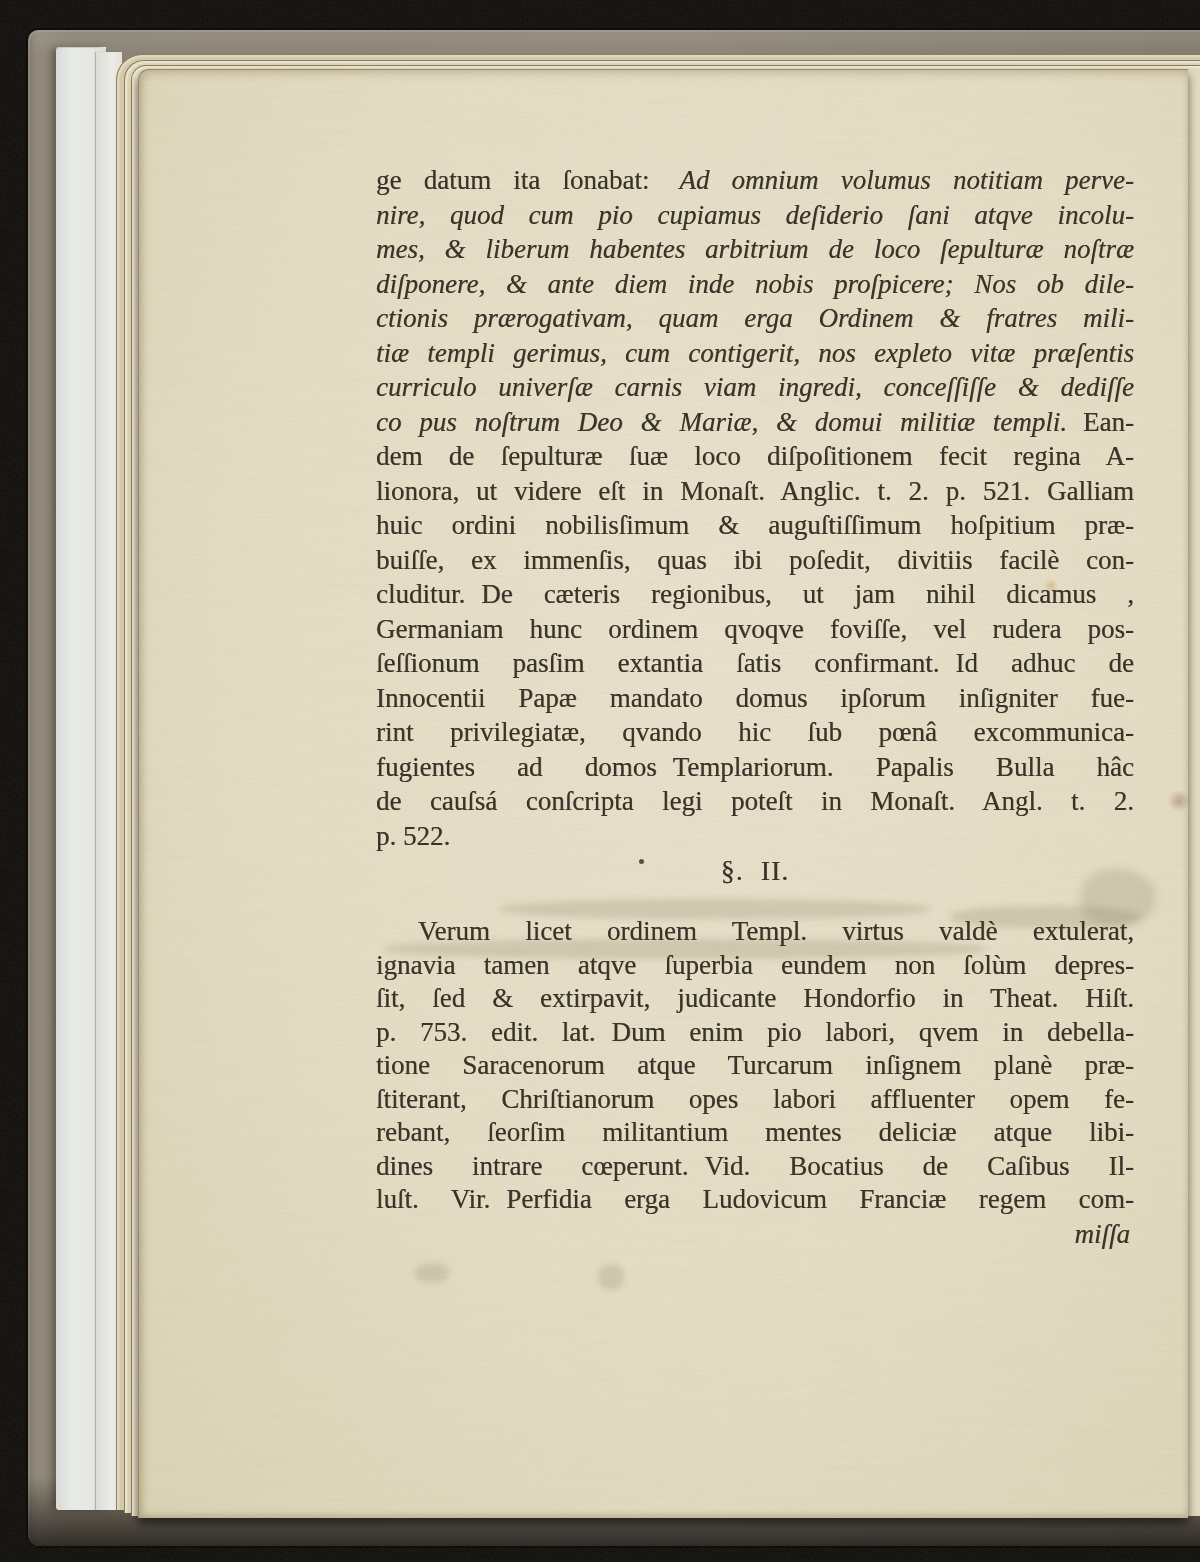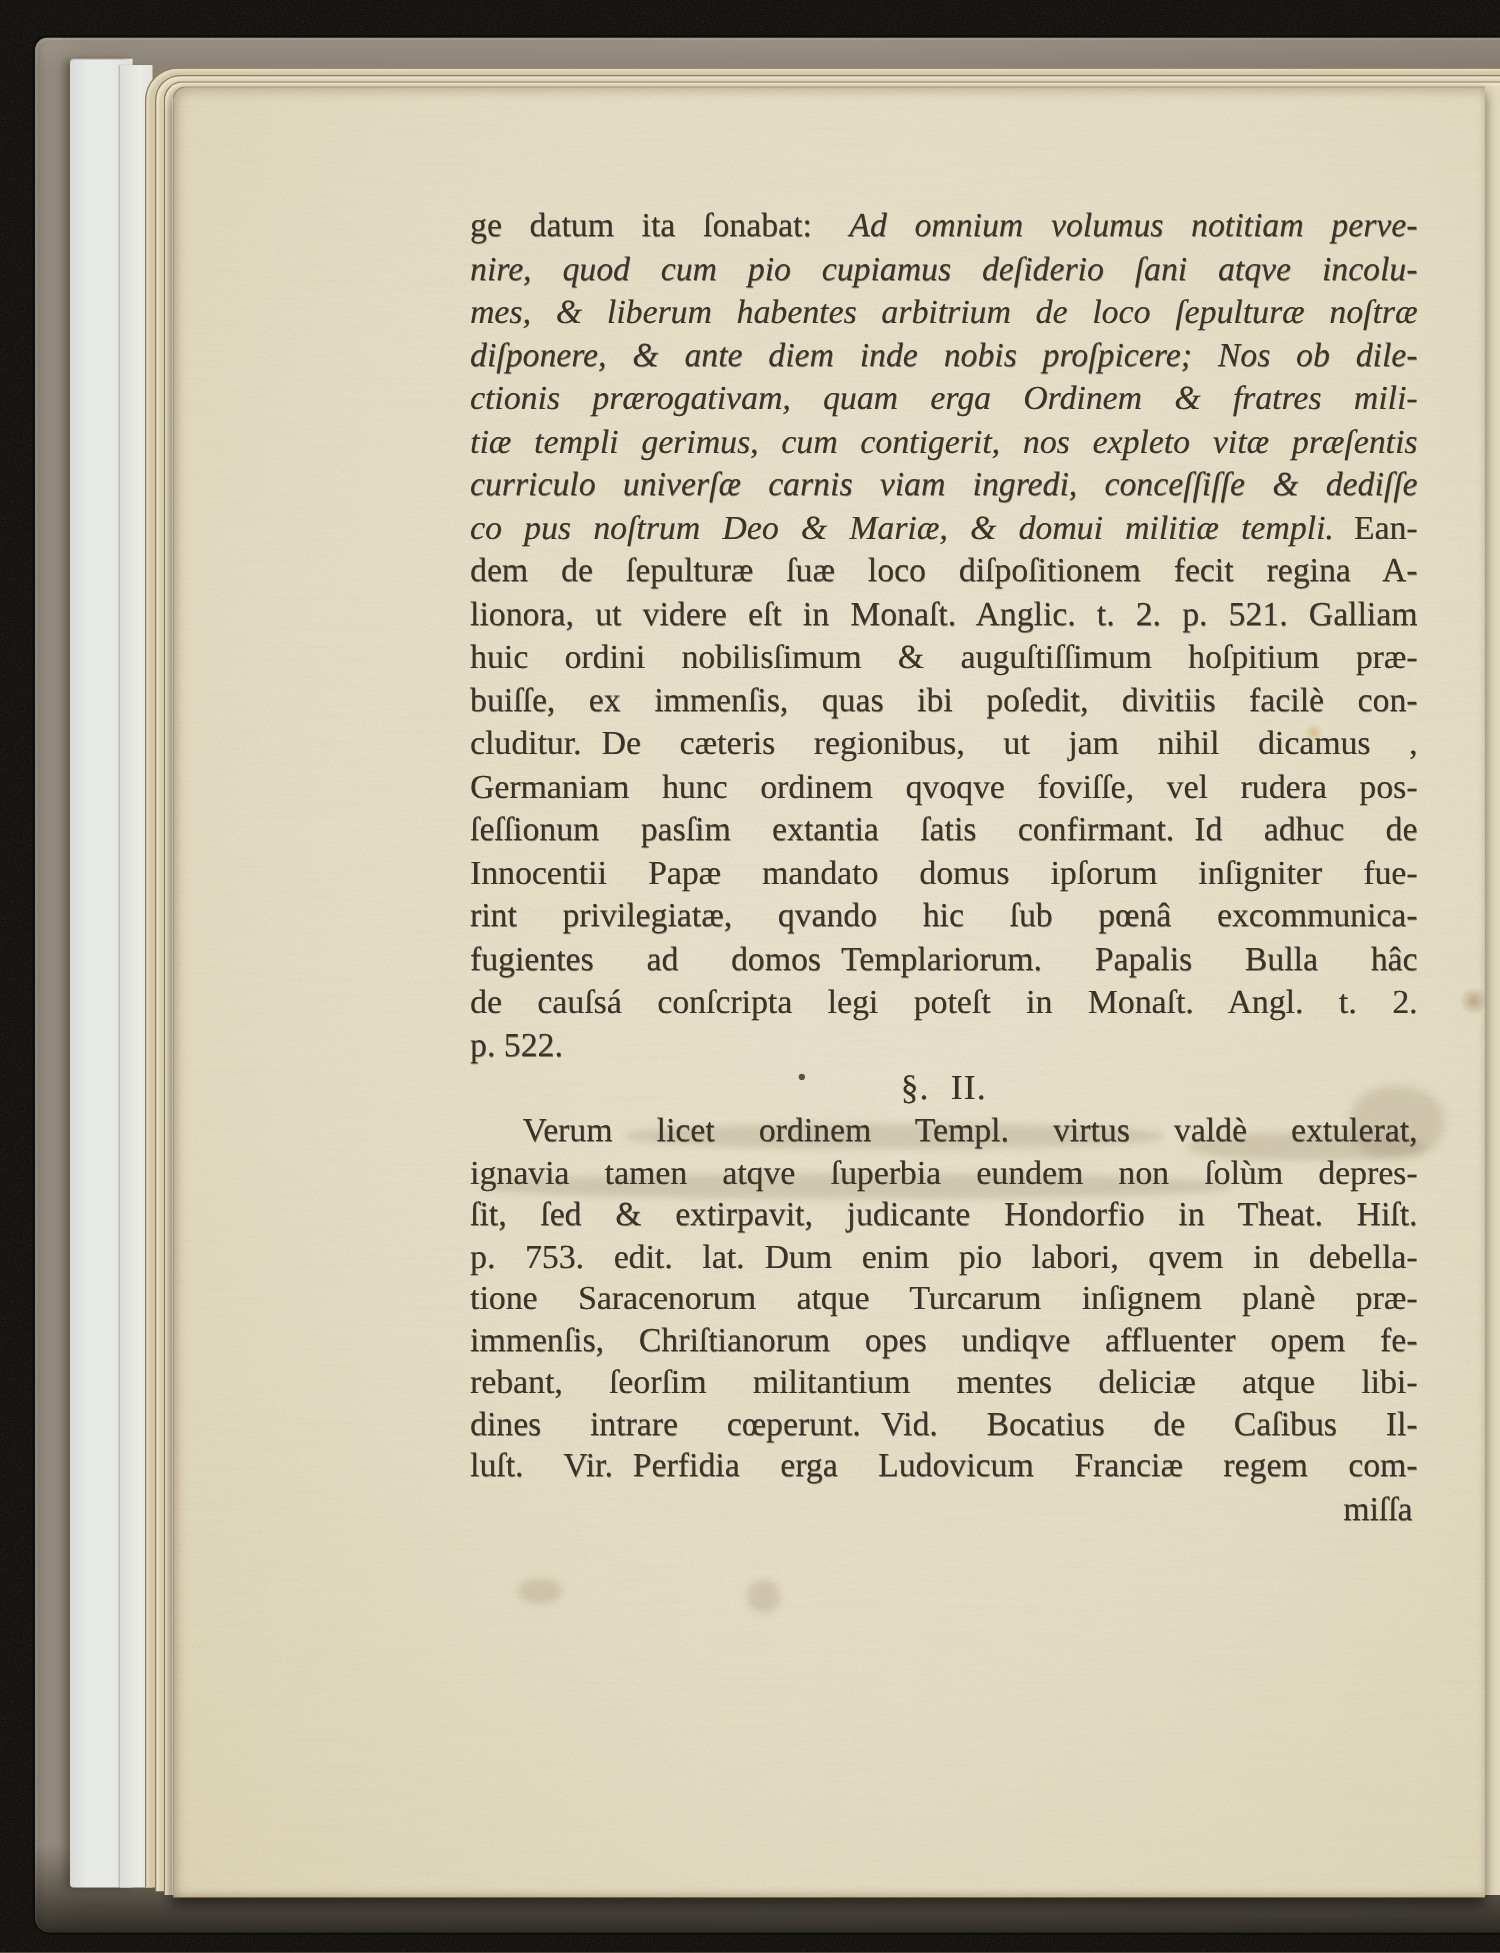--- a/index.html
+++ b/index.html
@@ -59,26 +59,26 @@
   .stain{position:absolute;border-radius:50%;}
   
   .textblock{
     position:absolute;left:237px;top:93px;width:758px;
     color:#3a3328;font-size:27px;
     text-shadow:0.4px 0.4px 0.5px rgba(56,48,38,.55);
   }
   .line{height:34.5px;line-height:34.5px;text-align:justify;text-align-last:justify;overflow:hidden;white-space:pre;}
   .sec-b .line{height:33.5px;line-height:33.5px;}
   .line.left{text-align:right;text-align-last:left;}
-  .line.indent{text-indent:42px;}
+  .line.indent{text-indent:42px;margin-top:27px;}
   .it{font-style:italic;}
   .g1{margin-left:16px;}
   .g2{margin-left:30px;}
   .heading{height:35px;line-height:35px;text-align:center;font-size:28px;word-spacing:9px;letter-spacing:1px;}
-  .catchword{height:34px;line-height:34px;text-align:right;padding-right:4px;}
+  .catchword{height:34px;line-height:34px;text-align:right;padding-right:4px;font-style:italic;}
 </style>
 </head>
 <body>
 
 <svg class="bg-texture" width="1200" height="1562">
   <filter id="bgnoise">
       <feTurbulence type="fractalNoise" baseFrequency="0.8" numOctaves="2" seed="4"></feTurbulence>
     <feColorMatrix type="matrix" values="0 0 0 0 0.18  0 0 0 0 0.15  0 0 0 0 0.11  0.5 0 0 0 0"></feColorMatrix>
     </filter>
   <rect width="1200" height="1562" filter="url(#bgnoise)" opacity="0.5"></rect>
@@ -140,20 +140,20 @@
         <div class="line"><span>de cauſsá conſcripta legi poteſt in Monaſt. Angl. t. 2.</span></div>
         <div class="line left"><span>p. 522.</span></div>
       </div>
     <div class="heading">§. II.</div>
     <div class="sec-b" id="linesB">
         <div class="line indent"><span>Verum licet ordinem Templ. virtus valdè extulerat,</span></div>
         <div class="line"><span>ignavia tamen atqve ſuperbia eundem non ſolùm depres-</span></div>
         <div class="line"><span>ſit, ſed &amp; extirpavit, judicante Hondorfio in Theat. Hiſt.</span></div>
         <div class="line"><span>p. 753. edit. lat.</span><span class="g1">Dum enim pio labori, qvem in debella-</span></div>
         <div class="line"><span>tione Saracenorum atque Turcarum inſignem planè præ-</span></div>
-        <div class="line"><span>immenſis, Chriſtianorum opes undiqve affluenter opem fe-</span></div>
+        <div class="line"><span>ſtiterant, Chriſtianorum opes labori affluenter opem fe-</span></div>
         <div class="line"><span>rebant, ſeorſim militantium mentes deliciæ atque libi-</span></div>
         <div class="line"><span>dines intrare cœperunt.</span><span class="g1">Vid. Bocatius de Caſibus Il-</span></div>
         <div class="line"><span>luſt. Vir.</span><span class="g1">Perfidia erga Ludovicum Franciæ regem com-</span></div>
       </div>
     <div class="catchword">miſſa</div>
   </div>
 </div>
 
 </body></html>

